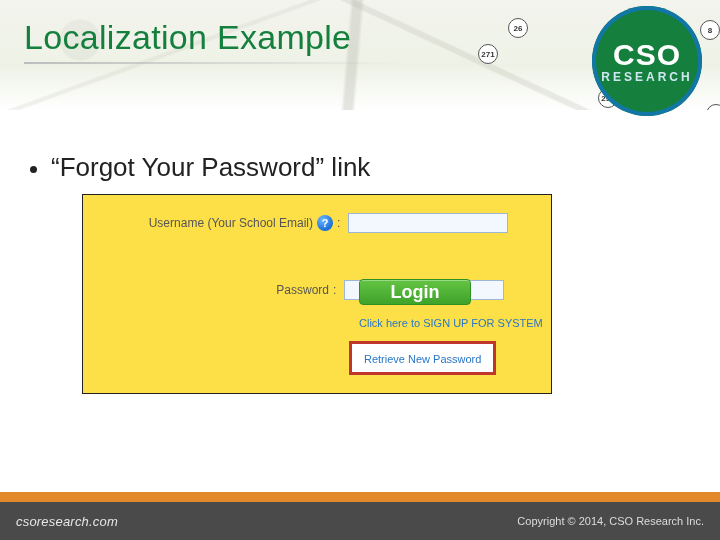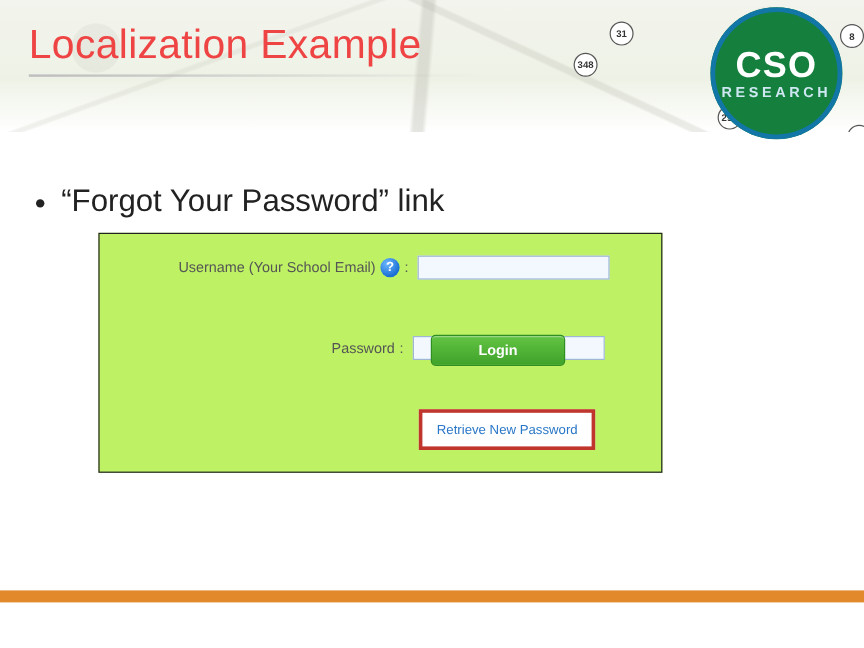--- a/index.html
+++ b/index.html
@@ -31,21 +31,21 @@
   }
   .rs1 { top: 18px; left: 508px; }
   .rs2 { top: 44px; left: 478px; }
   .rs3 { top: 88px; left: 598px; }
   .rs4 { top: 20px; left: 700px; }
   .rs5 { top: 104px; left: 706px; }
 
   
   .title {
     position: absolute; left: 24px; top: 18px;
-    font-size: 34px; color: #ef4444; font-weight: 400; letter-spacing: 0.3px;
+    font-size: 34px; color: #15803d; font-weight: 400; letter-spacing: 0.3px;
   }
   .title-underline {
     position: absolute; left: 24px; top: 62px; width: 380px; height: 2px;
     background: linear-gradient(90deg,#bdbdbd, rgba(0,0,0,0));
   }
 
   
   .logo {
     position: absolute; right: 18px; top: 6px; width: 110px; height: 110px;
     background: #15803d; border-radius: 50%; display:flex; flex-direction:column; align-items:center; justify-content:center;
@@ -55,21 +55,21 @@
   .logo .main { color:#fff; font-weight: 800; font-size: 30px; letter-spacing: 1px; }
   .logo .sub  { color:#cfe7f2; font-weight: 700; font-size: 12px; letter-spacing: 3px; margin-top:-2px; }
 
   
   .bullet-row { position: absolute; left: 30px; top: 136px; font-size: 26px; color: #222; margin-top: 16px; }
   .bullet-row .dot { display:inline-block; width:7px; height:7px; background:#222; border-radius:50%; vertical-align: middle; margin-right: 14px; }
 
   
   .shot {
     position: absolute; left: 82px; top: 194px; width: 470px; height: 200px;
-    border: 1px solid #222; background: #bef264; padding-left: 12px;
+    border: 1px solid #222; background: #fde047; padding-left: 12px;
   }
   .form-row { position: absolute; display:flex; align-items:center; }
   .label { font-size: 12px; color: #555; text-align: right; }
   .help-icon {
     display:inline-flex; width:16px; height:16px; border-radius:50%;
     background: radial-gradient(circle at 35% 30%, #6db7ff, #1a6fd6 70%);
     color:#fff; font-size:11px; font-weight:bold; align-items:center; justify-content:center;
     margin: 0 4px;
   }
   .colon { font-size:12px; color:#555; margin-right:8px; }
@@ -79,21 +79,21 @@
 
   .row-user { left: 30px; top: 18px; }
   .row-user .label { width: 200px; }
   .row-pass { left: 30px; top: 48px; margin-top: 37px; }
   .row-pass .label { width: 216px; }
 
   .login-btn {
     position:absolute; left: 276px; top: 84px; width: 112px; height: 26px;
     border-radius: 4px; border:1px solid #2f8f22;
     background: linear-gradient(#63c443,#3fa22a);
-    color:#fff; font-weight:bold; font-size:12px;
+    color:#fff; font-weight:bold; font-size:18px;
     display:flex; align-items:center; justify-content:center;
     box-shadow: inset 0 1px 0 rgba(255,255,255,0.35);
   }
 
   .signup-link {
     position:absolute; left: 276px; top: 122px;
     font-size: 11px; color:#2a77c7;
   }
 
   .retrieve-box {
@@ -107,22 +107,22 @@
   .footer-bot { position:absolute; left:0; right:0; bottom:0; height:38px; background:#4a4a4a; color:#e6e6e6; display:flex; align-items:center; justify-content:space-between; padding:0 16px; font-size:13px; }
   .footer-bot .domain { font-style: italic; letter-spacing:0.2px; }
   .footer-bot .copy { font-size:11px; color:#dcdcdc; }
 </style>
 </head>
 <body>
 
 <div class="slide">
 
   <div class="map-strip">
-    <div class="route-shield rs1">31</div>
-    <div class="route-shield rs2">348</div>
+    <div class="route-shield rs1">26</div>
+    <div class="route-shield rs2">271</div>
     <div class="route-shield rs3">299</div>
     <div class="route-shield rs4">8</div>
     <div class="route-shield rs5">69</div>
   </div>
 
   <div class="title">Localization Example</div>
   <div class="title-underline"></div>
 
   <div class="logo">
     <div class="main">CSO</div>
@@ -139,20 +139,25 @@
       <span class="help-icon">?</span>
       <span class="colon">:</span>
       <div class="text-input"></div>
     </div>
     <div class="form-row row-pass">
       <span class="label">Password</span>
       <span class="colon" style="margin-left:4px">:</span>
       <div class="text-input"></div>
     </div>
     <div class="login-btn">Login</div>
+    <div class="signup-link">Click here to SIGN UP FOR SYSTEM</div>
     <div class="retrieve-box">
       <span class="retrieve-link">Retrieve New Password</span>
     </div>
   </div>
 
   <div class="footer-top"></div>
+  <div class="footer-bot">
+    <span class="domain">csoresearch.com</span>
+    <span class="copy">Copyright © 2014, CSO Research Inc.</span>
+  </div>
 
 </div>
 
 </body></html>

